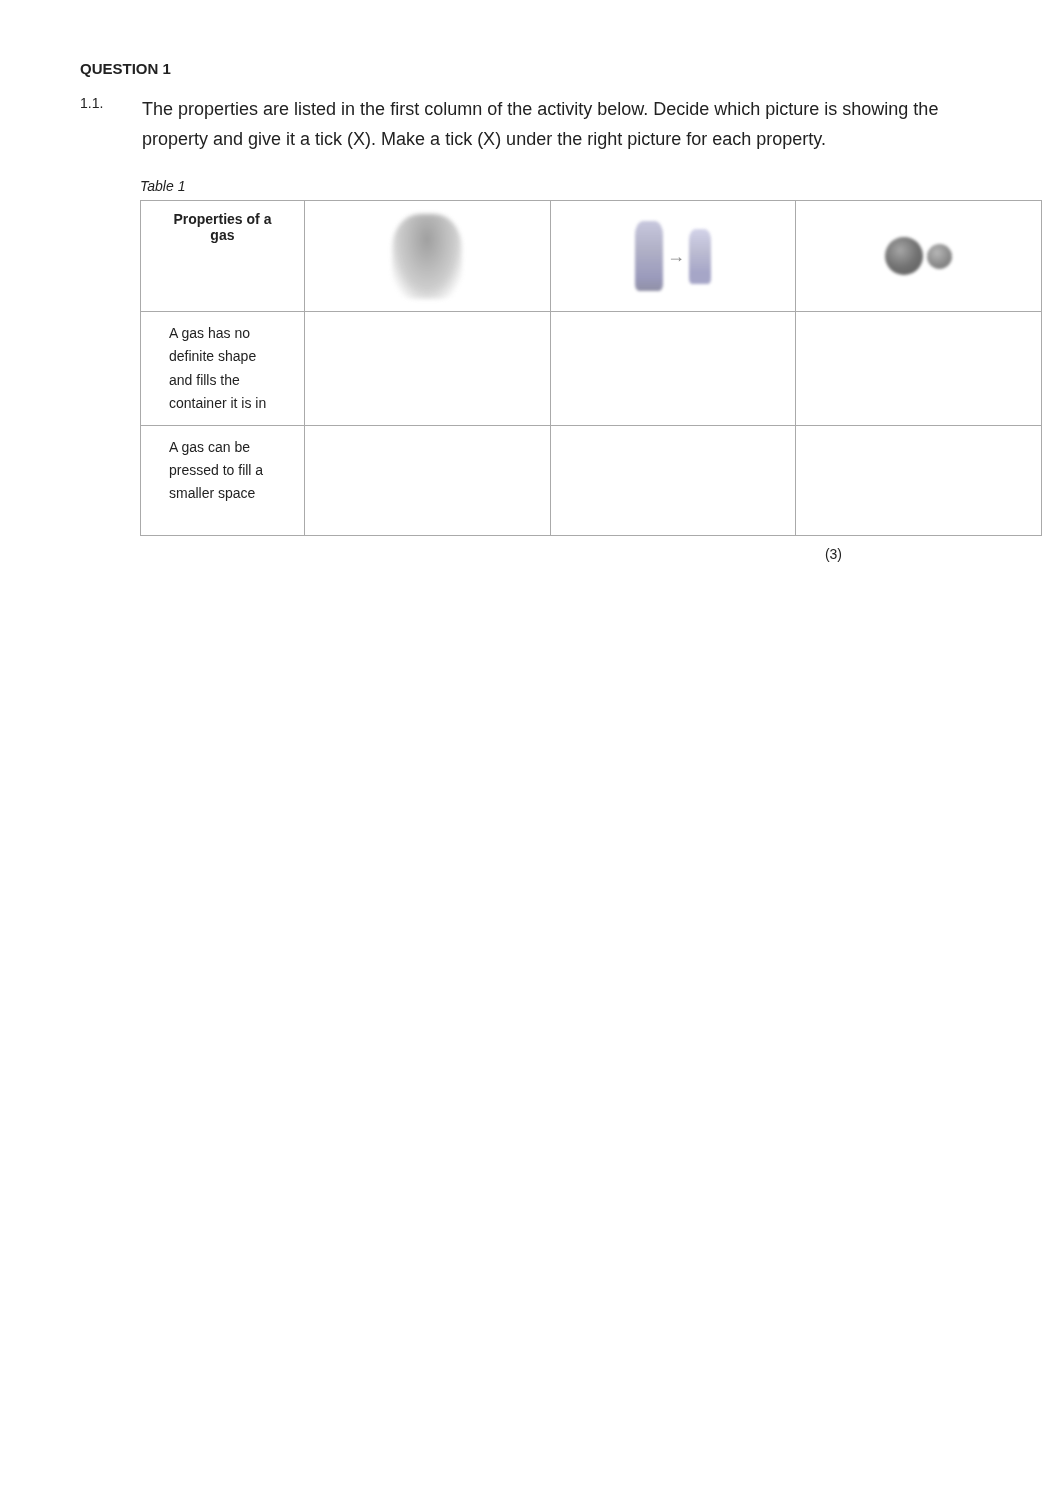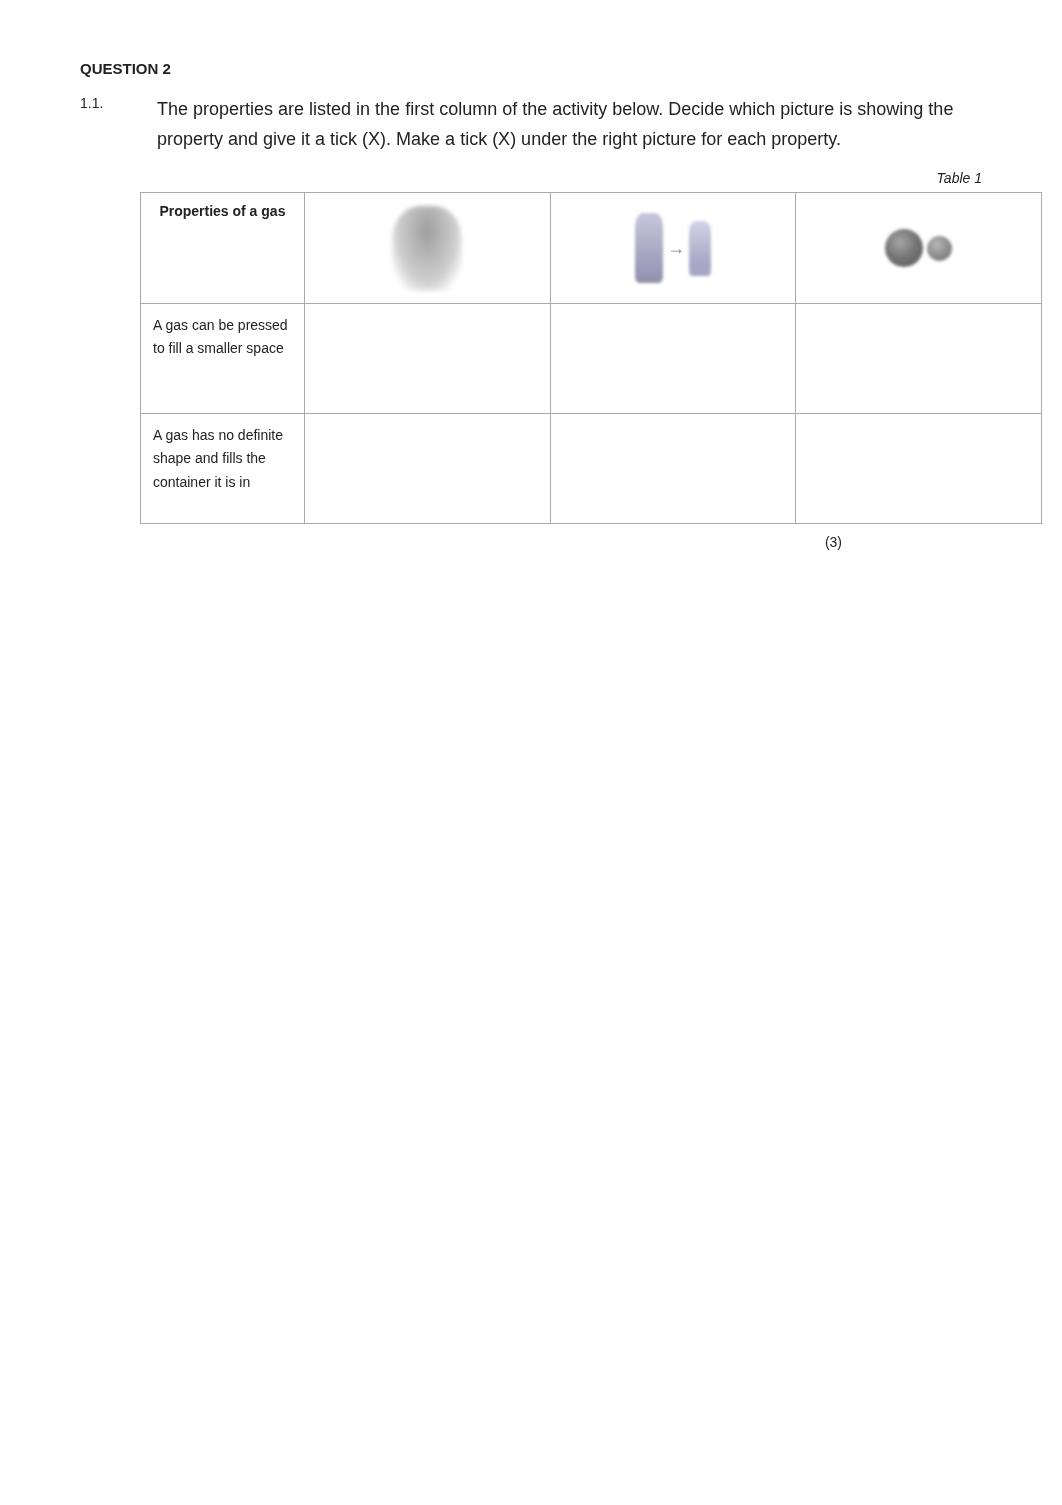--- a/index.html
+++ b/index.html
@@ -11,49 +11,48 @@
       min-height: 1505px;
       padding: 60px 80px;
     }
     .question-title {
       font-weight: bold;
       font-size: 15px;
       margin-bottom: 18px;
     }
     .question-body {
       display: flex;
-      gap: 17px;
-      margin-bottom: 16px;
+      gap: 2px;
+      margin-bottom: 24px;
     }
     .question-num {
       min-width: 60px;
       font-size: 14px;
     }
     .question-text {
       font-size: 18px;
       line-height: 1.65;
       max-width: 820px;
     }
     .table-label {
       font-style: italic;
       font-size: 14px;
       margin-left: 60px;
       margin-bottom: 6px;
-      text-align: right;
     }
     table {
       border-collapse: collapse;
       margin-left: 0;
       width: 100%;
       max-width: 920px;
       margin-left: 60px;
     }
     th, td {
       border: 1px solid #aaa;
-      padding: 10px 12px;
+      padding: 10px 28px;
       vertical-align: top;
       font-size: 14px;
     }
     th {
       font-weight: bold;
       background: #fff;
     }
     .header-cell {
       width: 160px;
       font-weight: bold;
@@ -145,21 +144,21 @@
     }
     .arrow-symbol {
       color: #888;
       font-size: 18px;
       filter: blur(0.5px);
     }
   </style>
 </head>
 <body>
 
-<div class="question-title">QUESTION 2</div>
+<div class="question-title">QUESTION 1</div>
 
 <div class="question-body">
   <div class="question-num">1.1.</div>
   <div class="question-text">The properties are listed in the first column of the activity below. Decide which picture is showing the property and give it a tick (X). Make a tick (X) under the right picture for each property.</div>
 </div>
 
 <div class="table-label">Table 1</div>
 
 <table>
   <thead>
@@ -187,27 +186,27 @@
           <div class="fig-balls">
             <div class="fig-ball-dark"></div>
             <div class="fig-ball-sm"></div>
           </div>
         </div>
       </th>
     </tr>
   </thead>
   <tbody>
     <tr>
-      <td class="property-cell">A gas can be pressed to fill a smaller space</td>
+      <td class="property-cell">A gas has no definite shape and fills the container it is in</td>
       <td class="blank-cell"></td>
       <td class="blank-cell"></td>
       <td class="blank-cell"></td>
     </tr>
     <tr>
-      <td class="property-cell">A gas has no definite shape and fills the container it is in</td>
+      <td class="property-cell">A gas can be pressed to fill a smaller space</td>
       <td class="blank-cell"></td>
       <td class="blank-cell"></td>
       <td class="blank-cell"></td>
     </tr>
   </tbody>
 </table>
 
 <div class="score-line">(3)</div>
 
 </body></html>

